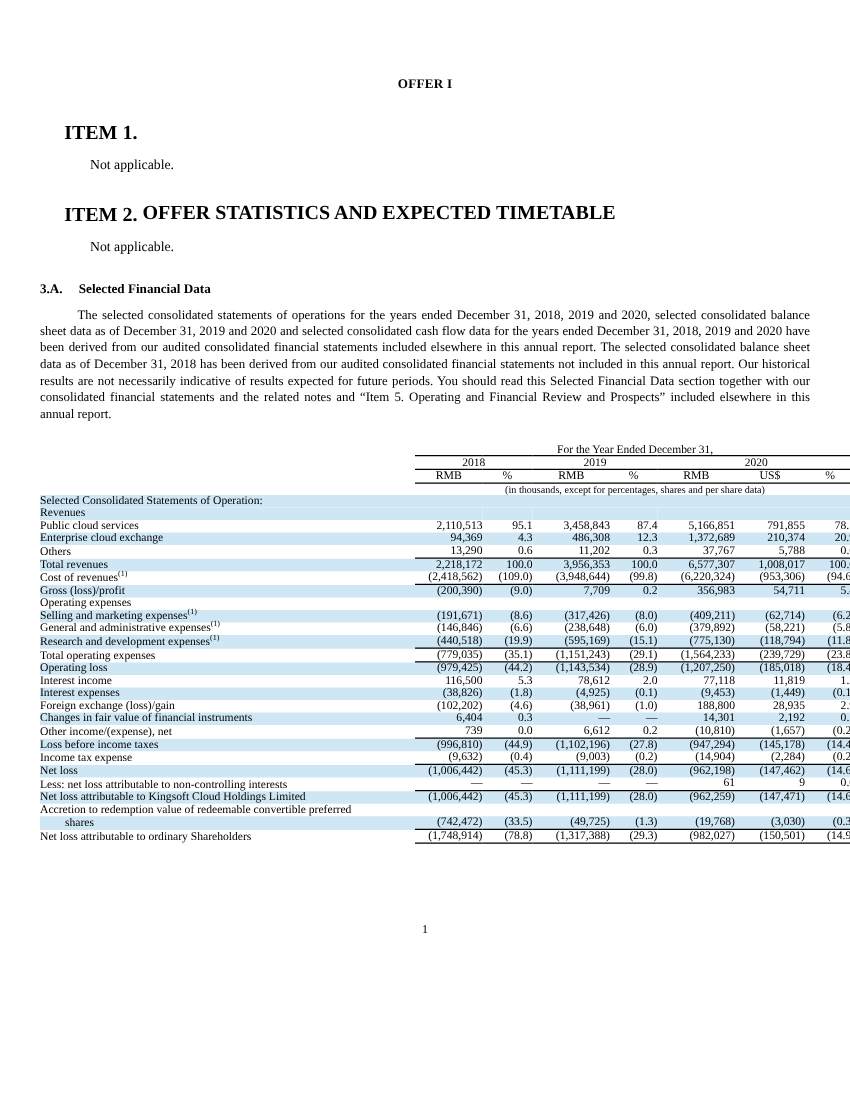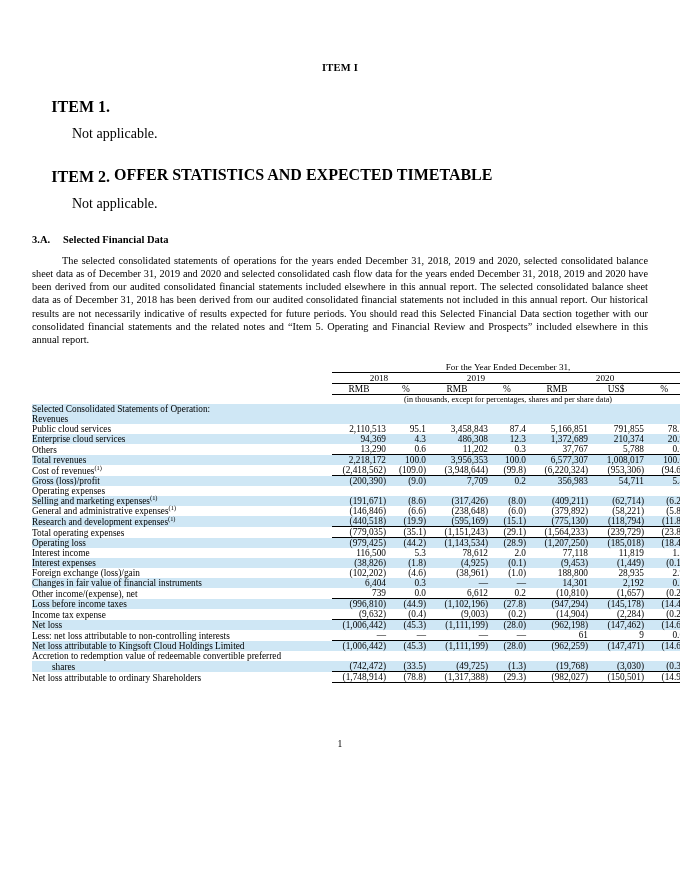--- a/index.html
+++ b/index.html
@@ -11,21 +11,21 @@
     -webkit-font-smoothing:antialiased;
   }
   .page{position:relative;width:680px;height:880px;box-sizing:border-box;padding:0 32px;}
 
   .part-title{text-align:center;font-weight:bold;font-size:10.5px;margin-top:62px;letter-spacing:.2px;}
 
   .item-head{display:flex;font-weight:bold;font-size:16px;margin-top:24px;}
   .item-head .num{width:78px;flex:none;}
   .item-head .ttl{flex:1;}
 
-  .notapp{font-size:14px;margin-top:9px;margin-left:40px;}
+  .notapp{font-size:11px;margin-top:9px;margin-left:40px;}
 
   .sub-head{font-weight:bold;font-size:10.5px;margin-top:22px;}
   .sub-head .sn{display:inline-block;width:31px;}
 
   p.body{font-size:10.3px;line-height:13.2px;margin:9px 0 0 0;text-align:justify;text-indent:30px;}
 
   
   table.fin{
     border-collapse:collapse;
     width:616px;
@@ -56,21 +56,21 @@
   .botline{border-bottom:1px solid #000;}
   sup{font-size:6.4px;vertical-align:super;line-height:0;}
 
   .pgnum{position:absolute;left:0;right:0;top:676px;text-align:center;font-size:9.6px;}
 </style>
 </head>
 <body>
 
 <div class="page">
 
-  <div class="part-title">ITEM I</div>
+  <div class="part-title">OFFER I</div>
 
   <div class="item-head">
     <div class="num">ITEM 1.</div>
   </div>
   <div class="notapp">Not applicable.</div>
 
   <div class="item-head">
     <div class="num">ITEM 2.</div>
     <div class="ttl">OFFER STATISTICS AND EXPECTED TIMETABLE</div>
   </div>
@@ -138,21 +138,21 @@
           <td class="lbl">Public cloud services</td>
           <td class="num">2,110,513</td>
           <td class="num">95.1</td>
           <td class="num">3,458,843</td>
           <td class="num">87.4</td>
           <td class="num">5,166,851</td>
           <td class="num">791,855</td>
           <td class="num">78.5</td>
         </tr>
         <tr class="band">
-          <td class="lbl">Enterprise cloud services</td>
+          <td class="lbl">Enterprise cloud exchange</td>
           <td class="num">94,369</td>
           <td class="num">4.3</td>
           <td class="num">486,308</td>
           <td class="num">12.3</td>
           <td class="num">1,372,689</td>
           <td class="num">210,374</td>
           <td class="num">20.9</td>
         </tr>
         <tr>
           <td class="lbl">Others</td>

